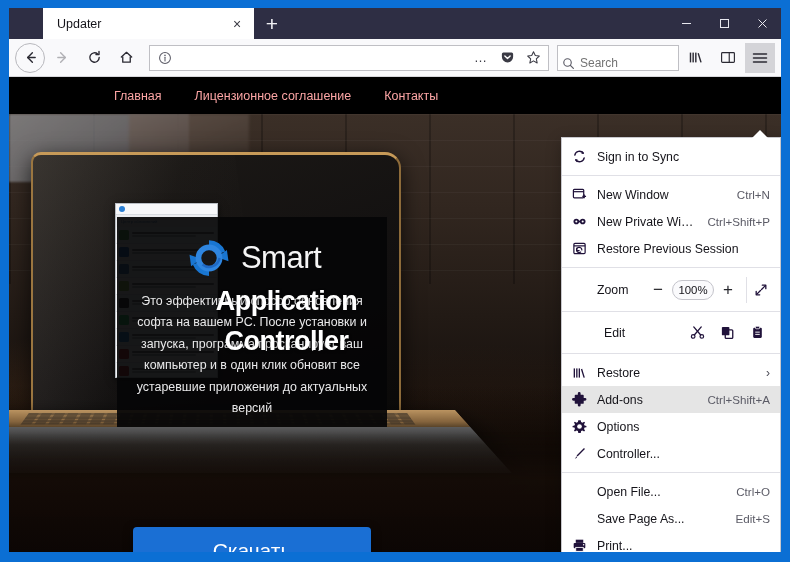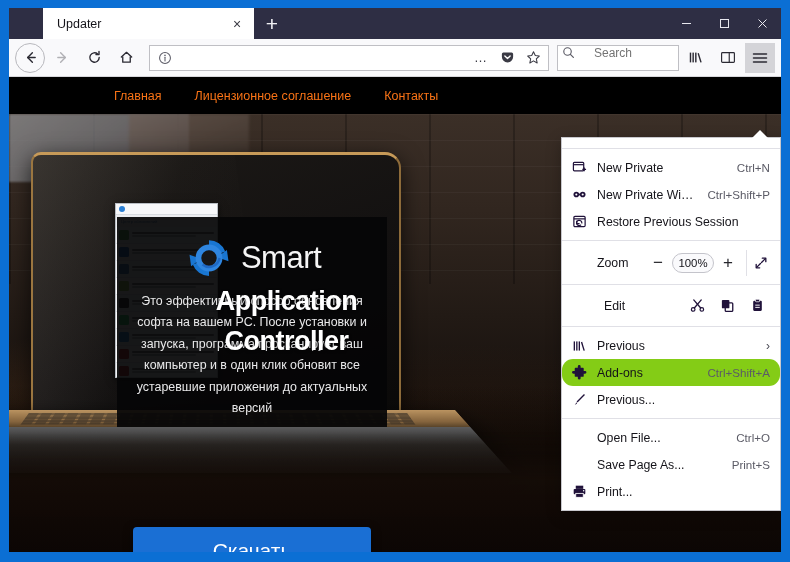--- a/index.html
+++ b/index.html
@@ -95,22 +95,22 @@
     padding: 0 4px;
     gap: 4px;
     min-width: 40px;
   }
   #url-text { flex: 1; font-size: 12px; color: #15141a; }
   .url-icon { width: 22px; height: 22px; display:flex; align-items:center; justify-content:center; cursor:pointer; flex:none; }
   #searchbar {
     width: 122px; height: 26px;
     background: #fff;
     border: 1px solid #bfbfc4;
-    display: flex; align-items: flex-start;
-    padding: 0 4px; gap: 19px; flex: none;
+    display: flex; align-items: flex-end;
+    padding: 0 4px; gap: 5px; flex: none;
   }
   #search-placeholder { font-size: 12px; color: #737373; }
   .toolbar-icon-btn {
     width: 30px; height: 30px;
     display: flex; align-items: center; justify-content: center;
     cursor: pointer; flex: none;
   }
   #btn-menu { background: #d4d4d8; }
 
   
@@ -124,21 +124,21 @@
   
   #site-nav {
     position: relative; z-index: 5;
     height: 37px;
     background: #000000;
     display: flex; align-items: center;
     padding-left: 105px;
     gap: 33px;
   }
   #site-nav a {
-    color: #f97316;
+    color: #fca5a5;
     font-size: 12.5px;
     text-decoration: none;
     white-space: nowrap;
     cursor: pointer;
   }
 
   
   #hero {
     position: relative;
     height: 438px;
@@ -340,21 +340,21 @@
     border-bottom: 8px solid #ffffff;
   }
   .menu-item {
     display: flex; align-items: center;
     height: 27px;
     padding: 0 10px 0 9px;
     gap: 9px;
     cursor: pointer;
     white-space: nowrap;
   }
-  .menu-item.highlighted { background: #84cc16; border-radius: 11px; }
+  .menu-item.highlighted { background: #e5e5e5; }
   .mi-icon { width: 17px; height: 17px; flex: none; display: flex; align-items: center; justify-content: center; }
   .mi-label { flex: 1; overflow: hidden; text-overflow: ellipsis; }
   .mi-shortcut { color: #5b5b66; font-size: 11.6px; }
   .mi-arrow { color: #4a4a55; font-size: 12px; }
   .menu-sep { height: 1px; background: #e0e0e6; margin: 5px 0; }
 
   
   #zoom-row {
     display: flex; align-items: center;
     height: 33px; padding: 0 6px 0 9px; gap: 0; justify-content: center;
@@ -626,33 +626,44 @@
         <div id="overlay-headline">
           <div class="line">Application</div>
           <div class="line">Controller</div>
         </div>
 
         <div id="download-btn">Скачать</div>
       </div>
 
       <div id="app-menu">
 
+        <div class="menu-item">
+          <span class="mi-icon">
+            <svg width="15" height="15" viewBox="0 0 16 16">
+                <path d="M3 6.5 A5 5 0 0 1 12 4.5" fill="none" stroke="#20123a" stroke-width="1.5" stroke-linecap="round"></path>
+                <path d="M13 9.5 A5 5 0 0 1 4 11.5" fill="none" stroke="#20123a" stroke-width="1.5" stroke-linecap="round"></path>
+                <path d="M11.2 2 L12.8 4.6 L10 5.2 Z" fill="#20123a"></path>
+                <path d="M4.8 14 L3.2 11.4 L6 10.8 Z" fill="#20123a"></path>
+              </svg>
+          </span>
+          <span class="mi-label">Sign in to Sync</span>
+        </div>
 
         <div class="menu-sep"></div>
 
         <div class="menu-item">
           <span class="mi-icon">
             <svg width="15" height="15" viewBox="0 0 16 16">
                 <rect x="1.5" y="2.5" width="11" height="9" rx="1" fill="none" stroke="#20123a" stroke-width="1.3"></rect>
                 <line x1="1.5" y1="5" x2="12.5" y2="5" stroke="#20123a" stroke-width="1.3"></line>
                 <line x1="11" y1="10" x2="15" y2="10" stroke="#20123a" stroke-width="1.4"></line>
                 <line x1="13" y1="8" x2="13" y2="12" stroke="#20123a" stroke-width="1.4"></line>
               </svg>
           </span>
-          <span class="mi-label">New Private</span>
+          <span class="mi-label">New Window</span>
           <span class="mi-shortcut">Ctrl+N</span>
         </div>
 
         <div class="menu-item">
           <span class="mi-icon">
             <svg width="15" height="15" viewBox="0 0 16 16">
                 <circle cx="4.6" cy="8" r="3" fill="#20123a"></circle>
                 <circle cx="11.4" cy="8" r="3" fill="#20123a"></circle>
                 <rect x="6.4" y="7" width="3.2" height="2" fill="#20123a"></rect>
                 <circle cx="4.6" cy="8" r="1.1" fill="#fff"></circle>
@@ -724,57 +735,66 @@
 
         <div class="menu-item">
           <span class="mi-icon">
             <svg width="15" height="14" viewBox="0 0 18 16">
                 <rect x="2" y="2.5" width="1.6" height="11" fill="#20123a"></rect>
                 <rect x="5" y="2.5" width="1.6" height="11" fill="#20123a"></rect>
                 <rect x="8" y="2.5" width="1.6" height="11" fill="#20123a"></rect>
                 <path d="M12.2 3 L15.4 13.3 L13.9 13.7 L10.7 3.4 Z" fill="#20123a"></path>
               </svg>
           </span>
-          <span class="mi-label">Previous</span>
+          <span class="mi-label">Restore</span>
           <span class="mi-arrow">›</span>
         </div>
 
         <div class="menu-item highlighted">
           <span class="mi-icon">
             <svg width="15" height="15" viewBox="0 0 16 16">
                 <path d="M6.2 1.6 A1.5 1.5 0 0 1 9.2 1.6 L9.2 3 L11.6 3 A.9 .9 0 0 1 12.5 3.9 L12.5 6.3 L13.9 6.3 A1.5 1.5 0 0 1 13.9 9.3 L12.5 9.3 L12.5 11.7 A.9 .9 0 0 1 11.6 12.6 L9.2 12.6 L9.2 14 A1.5 1.5 0 0 1 6.2 14 L6.2 12.6 L3.8 12.6 A.9 .9 0 0 1 2.9 11.7 L2.9 9.3 L1.5 9.3 A1.5 1.5 0 0 1 1.5 6.3 L2.9 6.3 L2.9 3.9 A.9 .9 0 0 1 3.8 3 L6.2 3 Z" fill="#20123a"></path>
               </svg>
           </span>
           <span class="mi-label">Add-ons</span>
           <span class="mi-shortcut">Ctrl+Shift+A</span>
         </div>
 
+        <div class="menu-item">
+          <span class="mi-icon">
+            <svg width="15" height="15" viewBox="0 0 16 16">
+                <path d="M8 1.2 L9.3 1.2 L9.7 3.2 L11.2 3.9 L12.9 2.8 L13.9 3.8 L12.8 5.5 L13.4 7 L15.4 7.4 L15.4 8.7 L13.4 9.1 L12.8 10.6 L13.9 12.3 L12.9 13.3 L11.2 12.2 L9.7 12.8 L9.3 14.8 L8 14.8 L6.7 14.8 L6.3 12.8 L4.8 12.2 L3.1 13.3 L2.1 12.3 L3.2 10.6 L2.6 9.1 L0.6 8.7 L0.6 7.4 L2.6 7 L3.2 5.5 L2.1 3.8 L3.1 2.8 L4.8 3.9 L6.3 3.2 L6.7 1.2 Z" fill="#20123a"></path>
+                <circle cx="8" cy="8" r="2.5" fill="#fff"></circle>
+              </svg>
+          </span>
+          <span class="mi-label">Options</span>
+        </div>
 
         <div class="menu-item">
           <span class="mi-icon">
             <svg width="15" height="15" viewBox="0 0 16 16">
                 <path d="M12.8 2.2 L13.8 3.2 L6.4 10.6 L4.6 11.4 L5.4 9.6 Z" fill="#20123a"></path>
                 <path d="M4.6 11.4 L3 13.6 L5.4 12.6 Z" fill="#20123a"></path>
               </svg>
           </span>
-          <span class="mi-label">Previous...</span>
+          <span class="mi-label">Controller...</span>
         </div>
 
         <div class="menu-sep"></div>
 
         <div class="menu-item">
           <span class="mi-icon"></span>
           <span class="mi-label">Open File...</span>
           <span class="mi-shortcut">Ctrl+O</span>
         </div>
 
         <div class="menu-item">
           <span class="mi-icon"></span>
           <span class="mi-label">Save Page As...</span>
-          <span class="mi-shortcut">Print+S</span>
+          <span class="mi-shortcut">Edit+S</span>
         </div>
 
         <div class="menu-item">
           <span class="mi-icon">
             <svg width="15" height="15" viewBox="0 0 16 16">
                 <rect x="4" y="1.8" width="8" height="3.4" fill="#20123a"></rect>
                 <rect x="1.8" y="5.2" width="12.4" height="5.6" rx="1" fill="#20123a"></rect>
                 <rect x="4" y="10" width="8" height="4.2" fill="#20123a" stroke="#fff" stroke-width=".9"></rect>
                 <circle cx="12.4" cy="7.2" r=".8" fill="#fff"></circle>
               </svg>

